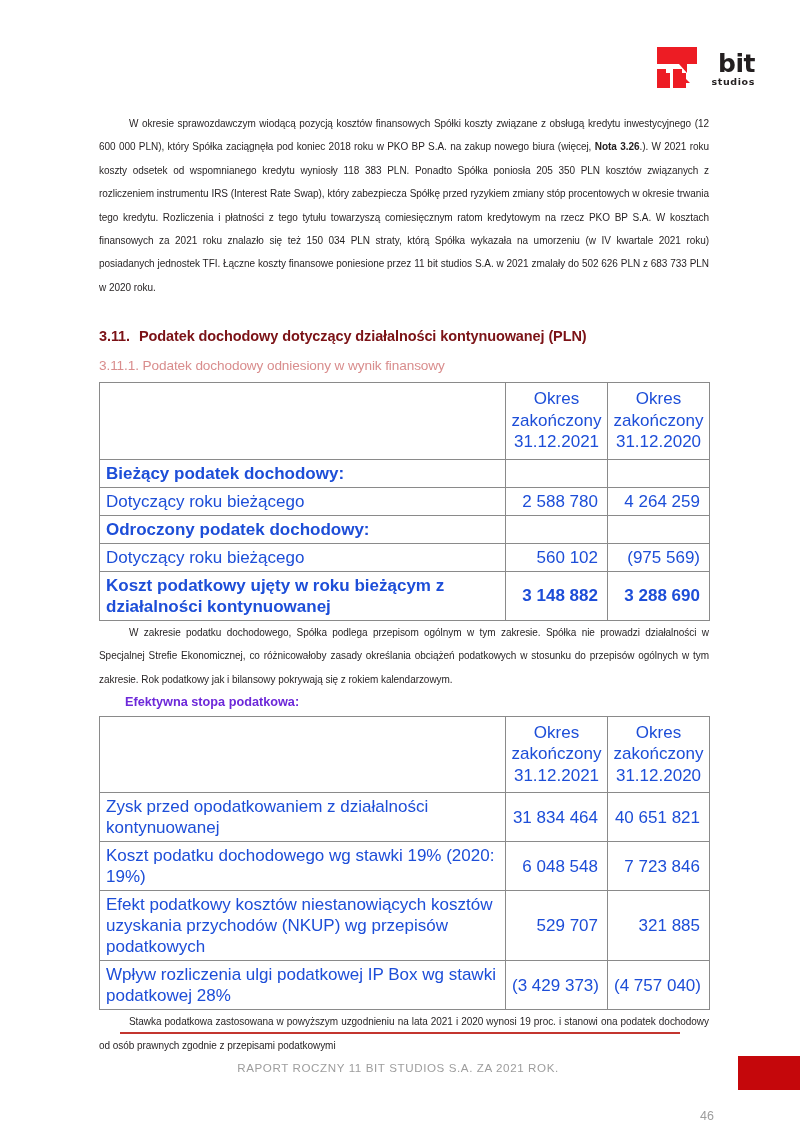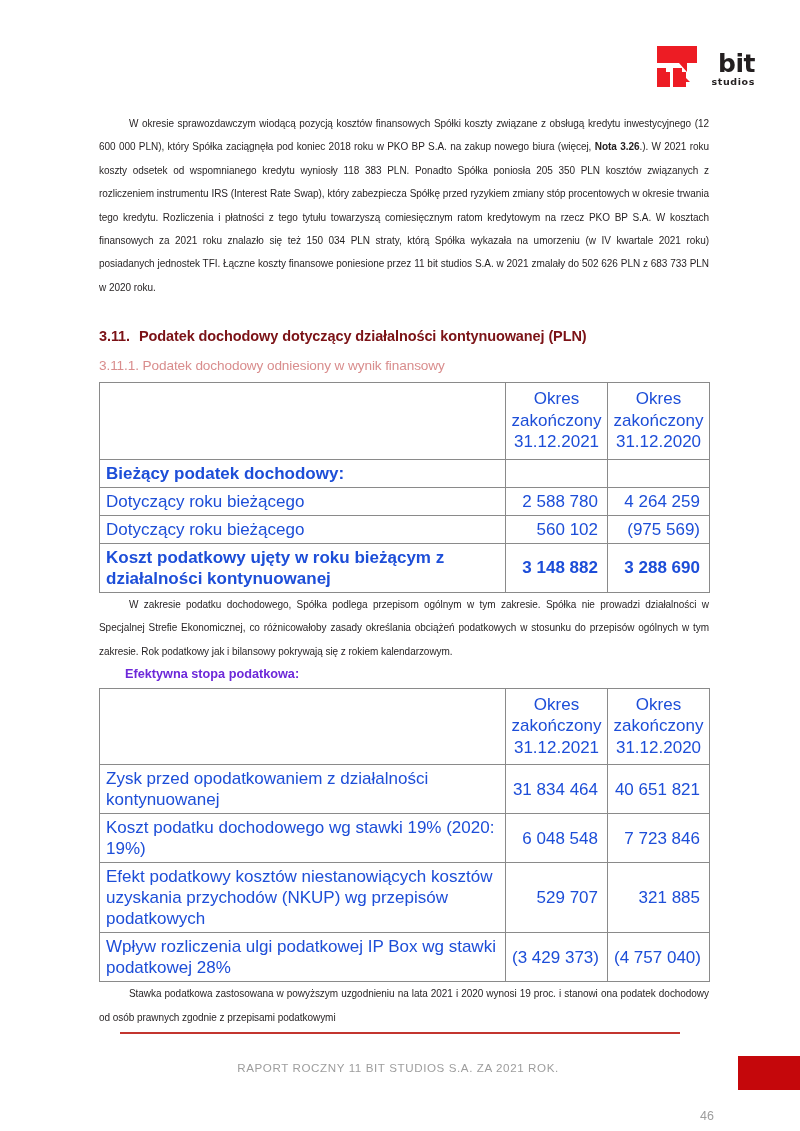--- a/index.html
+++ b/index.html
@@ -20,21 +20,21 @@
     width: 800px;
     height: 1131px;
   }
 
   
   .logo-block {
     position: absolute;
     top: 44px;
     right: 45px;
     display: flex;
-    align-items: center;
+    align-items: flex-end;
     gap: 15px;
   }
   .logo-mark {
     width: 40px;
     height: 41px;
     display: block;
   }
   .logo-words {
     display: flex;
     flex-direction: column;
@@ -240,20 +240,25 @@
           <tr class="bold">
             <td class="label">Bieżący podatek dochodowy:</td>
             <td class="num"></td>
             <td class="num"></td>
           </tr>
           <tr>
             <td class="label">Dotyczący roku bieżącego</td>
             <td class="num">2 588 780</td>
             <td class="num">4 264 259</td>
           </tr>
+          <tr class="bold">
+            <td class="label">Odroczony podatek dochodowy:</td>
+            <td class="num"></td>
+            <td class="num"></td>
+          </tr>
           <tr>
             <td class="label">Dotyczący roku bieżącego</td>
             <td class="num">560 102</td>
             <td class="num">(975 569)</td>
           </tr>
           <tr class="bold">
             <td class="label tall">Koszt podatkowy ujęty w roku bieżącym z działalności kontynuowanej</td>
             <td class="num">3 148 882</td>
             <td class="num">3 288 690</td>
           </tr>

